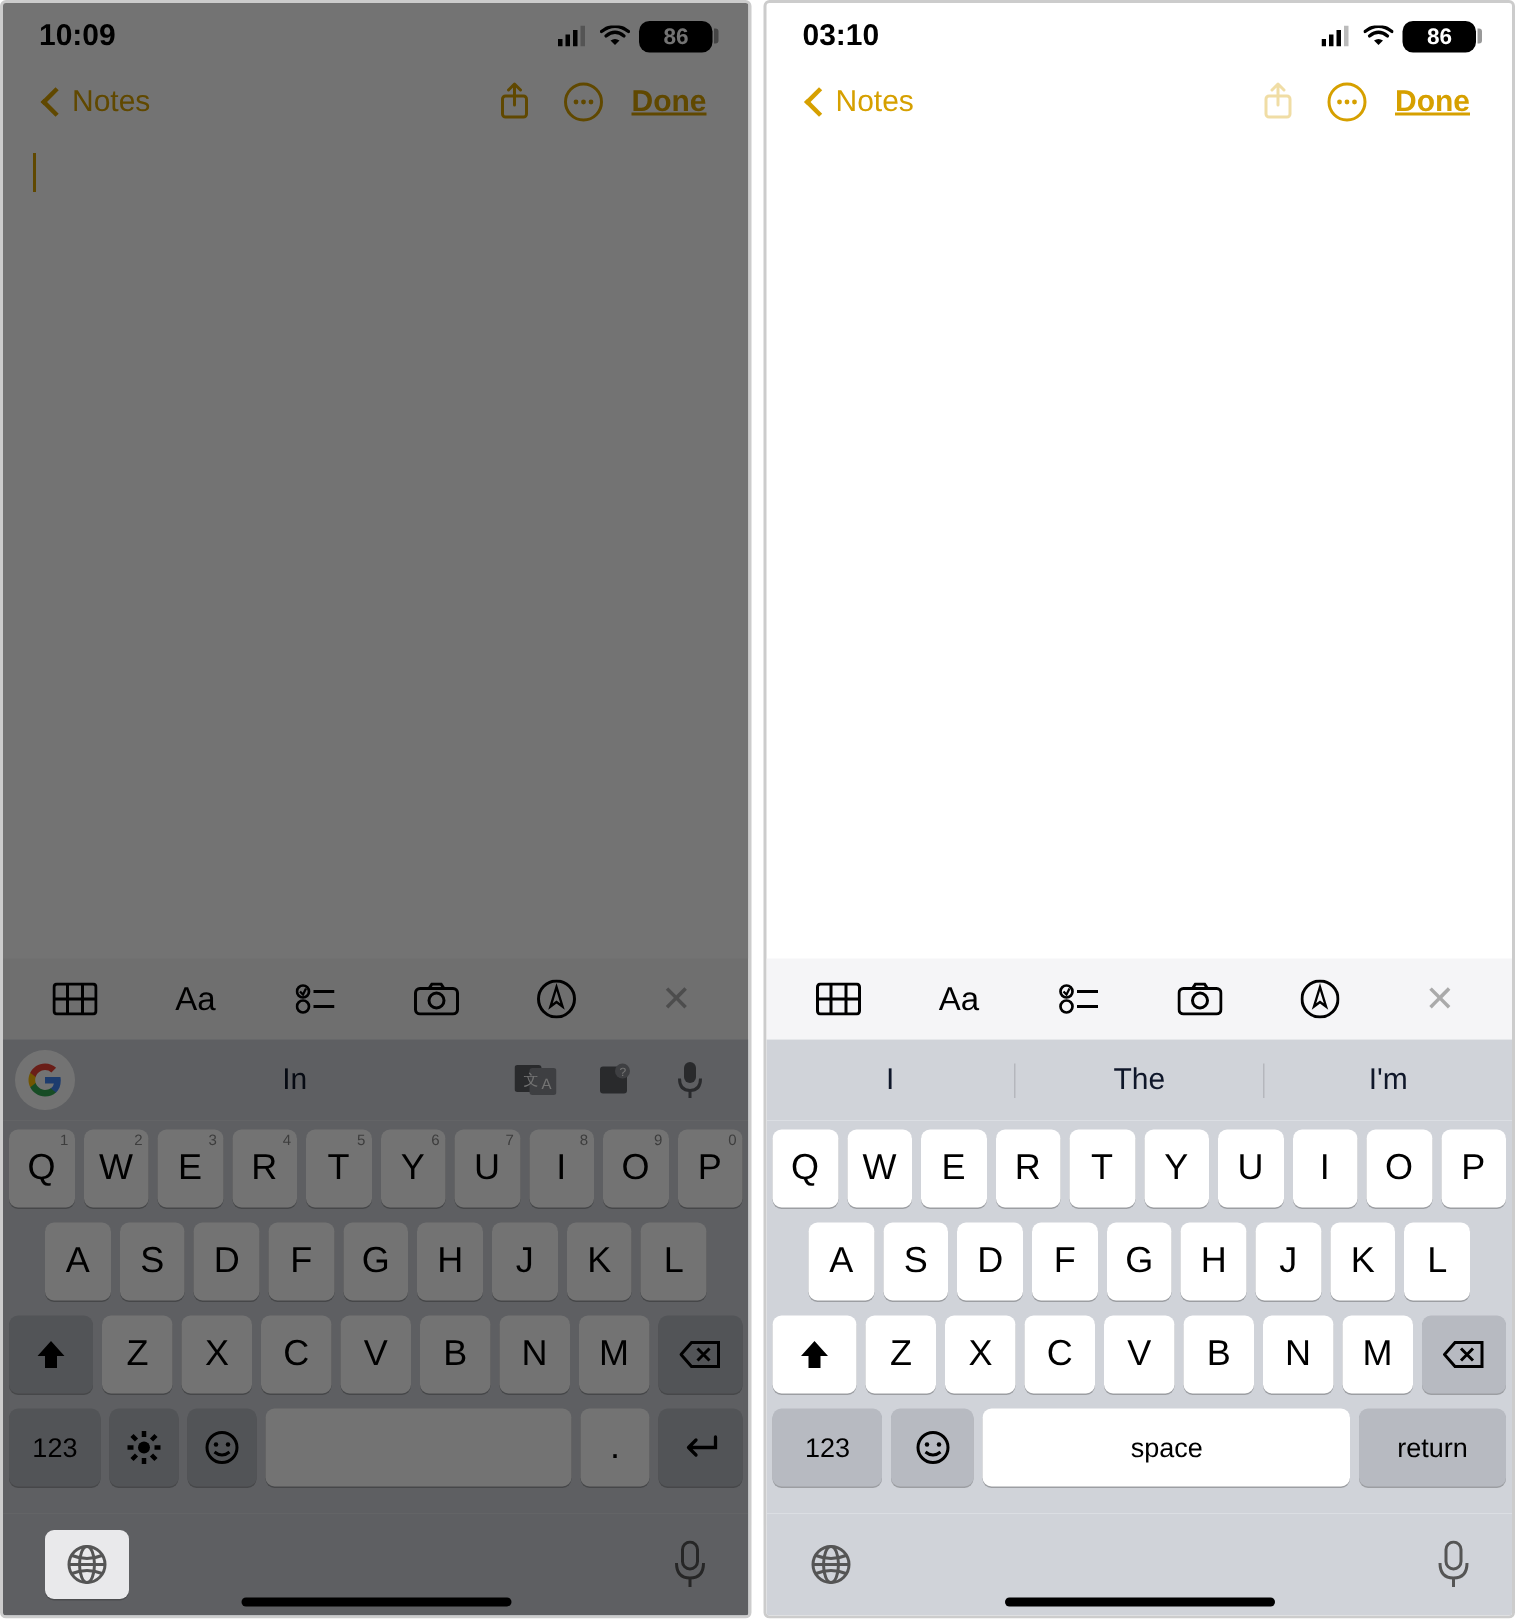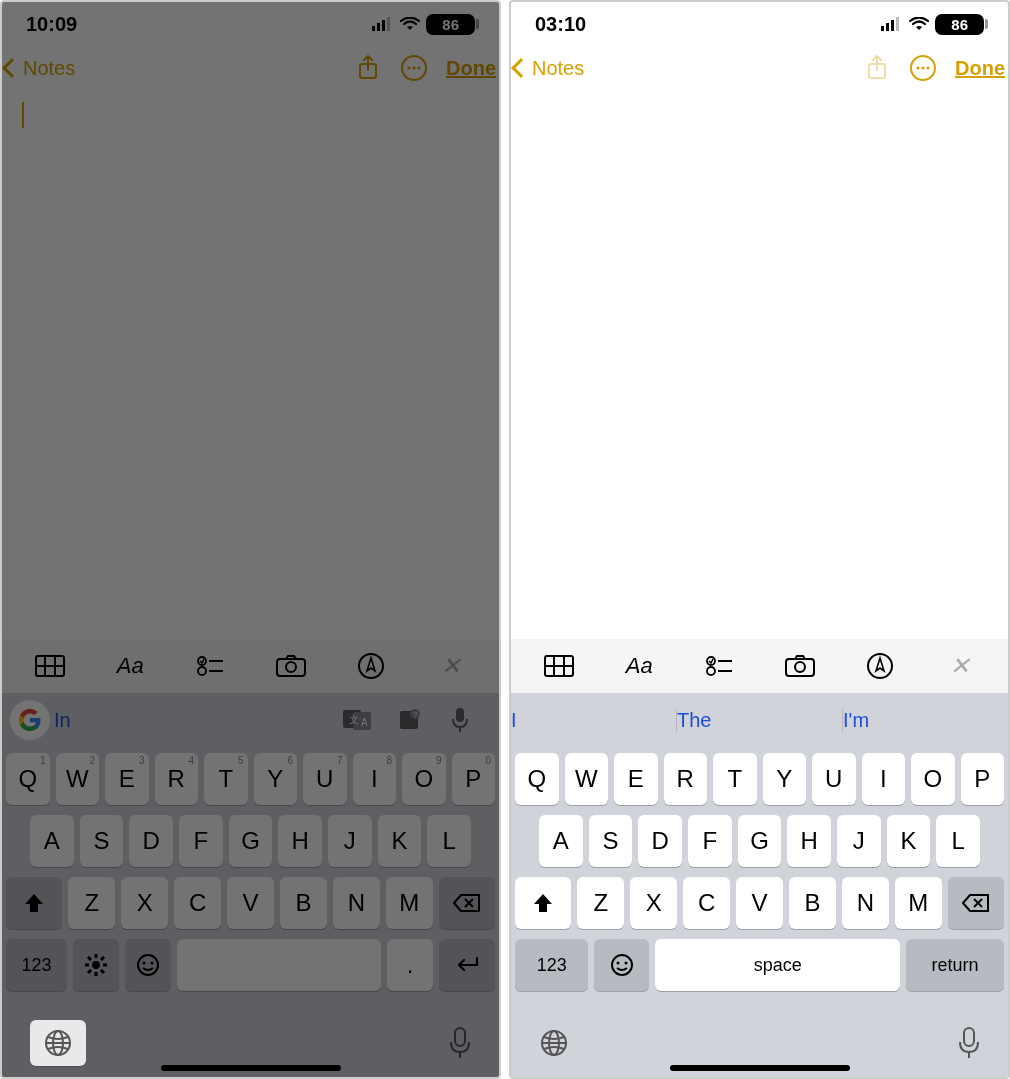--- a/index.html
+++ b/index.html
@@ -3,32 +3,32 @@
 <meta charset="utf-8">
 <style>
   * { box-sizing: border-box; margin:0; padding:0; font-family: -apple-system, "Helvetica Neue", Arial, sans-serif; }
   body { background:#fff; width:1010px; height:1079px; display:flex; gap:8px; }
   .phone { flex:1; height:100%; border:2px solid #ccc; border-radius:4px; position:relative; display:flex; flex-direction:column; overflow:hidden; background:#fff;}
   .status-bar { height:44px; display:flex; justify-content:space-between; align-items:center; padding:0 24px; font-size:20px; font-weight:600;}
   .status-right { display:flex; align-items:center; gap:6px; }
   .battery { background:#000; color:#fff; border-radius:7px; padding:2px 16px; font-size:15px; font-weight:700; display:inline-block; position:relative;}
   .battery::after{content:""; position:absolute; right:-4px; top:50%; transform:translateY(-50%); width:3px; height:10px; border-radius:0 2px 2px 0; background:#999;}
   .signal-icon, .wifi-icon { display:inline-flex; }
-  .nav-bar { height:44px; display:flex; align-items:center; justify-content:space-between; padding:0 3px;}
+  .nav-bar { height:44px; display:flex; align-items:center; justify-content:space-between; padding:0 28px;}
   .nav-left { display:flex; align-items:center; gap:4px; color:#d6a000; font-size:20px;}
   .chevron { width:14px; height:14px; border-left:3px solid #d6a000; border-bottom:3px solid #d6a000; transform:rotate(45deg); }
   .nav-right { display:flex; align-items:center; gap:18px; color:#d6a000; font-size:20px; font-weight:600;text-decoration:underline;}
   .share-icon, .more-icon { width:28px; height:28px; display:flex; align-items:center; justify-content:center;}
   .note-body { flex:1; padding:12px 20px; }
   .cursor { width:2px; height:26px; background:#d6a000; }
   .format-bar { height:54px; background:#f5f5f7; display:flex; align-items:center; justify-content:space-around; padding:0 8px;}
-  .fmt-item { width:36px; height:36px; display:flex; align-items:center; justify-content:center;font-style:italic;}
+  .fmt-item { width:36px; height:36px; display:flex; align-items:center; justify-content:center;}
   .close-x { color:#aaa; font-size:24px; font-weight:300;}
   .suggestion-bar { height:54px; background:#d0d3d9; display:flex; align-items:center;}
-  .sug-cell { flex:1; text-align:left; font-size:20px; color:#1d4ed8; border-left:1px solid #b5b7bd;}
+  .sug-cell { flex:1; text-align:center; font-size:20px; color:#0f172a; border-left:1px solid #b5b7bd;}
   .sug-cell:first-child{border-left:none;}
   .g-icon{width:40px;height:40px;border-radius:50%;background:#fff;display:flex;align-items:center;justify-content:center;font-weight:700;}
   .keyboard { background:#d0d3d9; padding:6px 4px 8px 4px; }
   .krow { display:flex; gap:6px; margin-bottom:10px; justify-content:center;}
   .key { flex:1; background:#fff; border-radius:6px; height:52px; display:flex; align-items:center; justify-content:center; font-size:24px; font-weight:400; box-shadow:0 1px 0 rgba(0,0,0,.25); position:relative;}
   .key .hint{position:absolute;top:2px;right:4px;font-size:10px;color:#888;}
   .key.util{background:#b7bac1;}
   .key.space{flex:4;}
   .key.return{flex:1.6;background:#b7bac1;font-size:18px;}
   .key.num{flex:1.2;background:#b7bac1;font-size:18px;}

